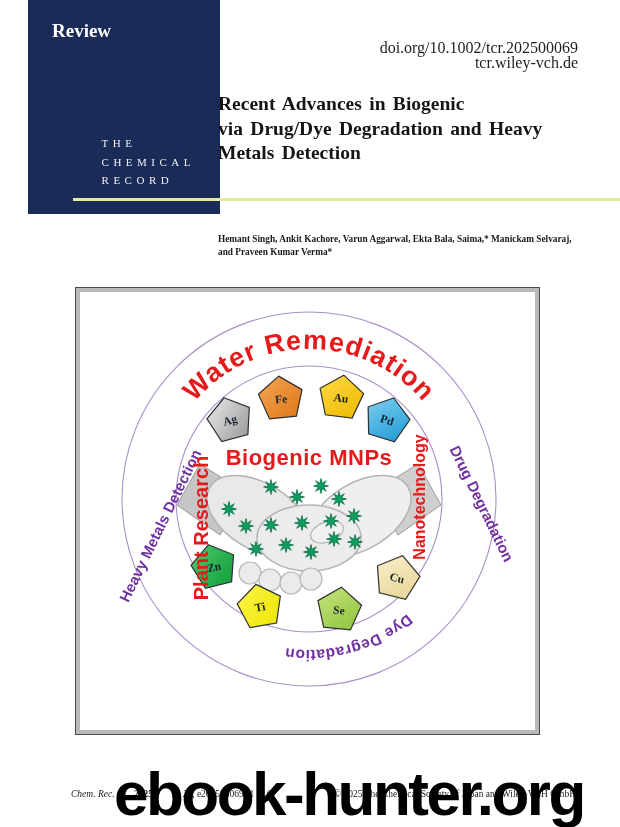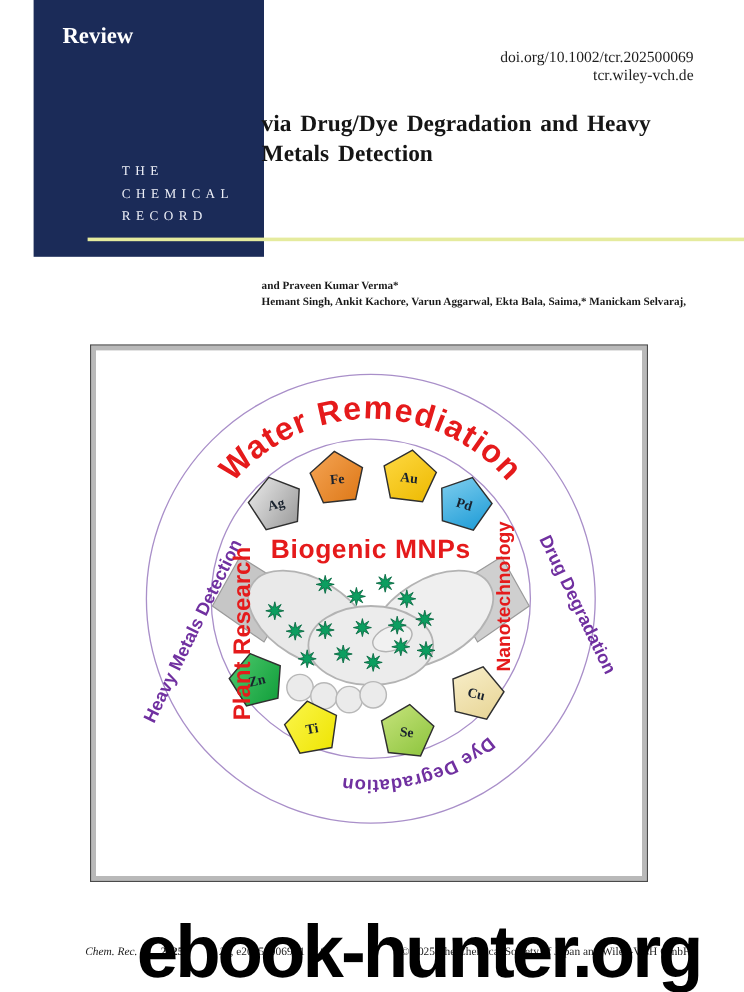--- a/index.html
+++ b/index.html
@@ -4,21 +4,21 @@
 <style>
   html,body{margin:0;padding:0;background:#fff;}
   .page{position:relative;width:620px;height:827px;background:#ffffff;overflow:hidden;
         font-family:"Liberation Serif",serif;}
   
   .masthead{position:absolute;left:0;top:0;width:192px;height:214px;background:#1b2b58;margin-left:28px;}
   .review{position:absolute;left:24px;top:20px;color:#ffffff;font-size:19px;font-weight:bold;}
   .logo{position:absolute;right:25px;top:134px;color:#eef0f8;
         font-size:11px;letter-spacing:4.5px;line-height:18.5px;}
   .doi{position:absolute;right:42px;top:40px;text-align:right;color:#1e1e1e;
-       font-size:13px;line-height:15px;}
+       font-size:16px;line-height:15px;}
   .rule{position:absolute;left:73px;top:198px;width:547px;height:2.5px;background:#e5eb9e;}
   
   .title{position:absolute;left:218px;top:92px;width:372px;color:#151515;
          font-size:19.5px;font-weight:bold;line-height:24.5px;word-spacing:2.5px;}
   .authors{position:absolute;left:218px;top:233px;width:372px;color:#1a1a1a;
            font-size:9.3px;font-weight:bold;line-height:12.5px;}
   
   .fig{position:absolute;left:76px;top:288px;width:455px;height:438px;background:#fff;
        border:4px solid #b9b9b9;outline:1px solid #4a4a4a;}
   .fig svg{display:block;}
@@ -52,27 +52,28 @@
   </div>
 
   <div class="doi">
     <div>doi.org/10.1002/tcr.202500069</div>
     <div>tcr.wiley-vch.de</div>
   </div>
 
   <div class="rule"></div>
 
   <div class="title">
+    <div>Recent Advances in Biogenic</div>
     <div>via Drug/Dye Degradation and Heavy</div>
     <div>Metals Detection</div>
   </div>
 
   <div class="authors">
+    <div>Hemant Singh, Ankit Kachore, Varun Aggarwal, Ekta Bala, Saima,* Manickam Selvaraj,</div>
     <div>and Praveen Kumar Verma*</div>
-    <div>Hemant Singh, Ankit Kachore, Varun Aggarwal, Ekta Bala, Saima,* Manickam Selvaraj,</div>
   </div>
 
   <div class="fig">
     <svg width="455" height="438" viewBox="0 0 455 438" xmlns="http://www.w3.org/2000/svg">
       <defs>
         <polygon id="pent" points="0,-23 21.9,-7.1 13.5,18.6 -13.5,18.6 -21.9,-7.1"></polygon>
         <polygon id="star8" points="0,-7.5 1.15,-2.77 5.3,-5.3 2.77,-1.15 7.5,0 2.77,1.15 5.3,5.3 1.15,2.77 0,7.5 -1.15,2.77 -5.3,5.3 -2.77,1.15 -7.5,0 -2.77,-1.15 -5.3,-5.3 -1.15,-2.77"></polygon>
         <path id="arcTop" d="M 114.1,110.6 A 150,150 0 0 1 343.9,110.6" fill="none"></path>
         <path id="arcBottom" d="M 359.9,282 A 150,150 0 0 1 99.1,282" fill="none"></path>
         <linearGradient id="g0" x1="0" y1="0" x2="1" y2="1">

